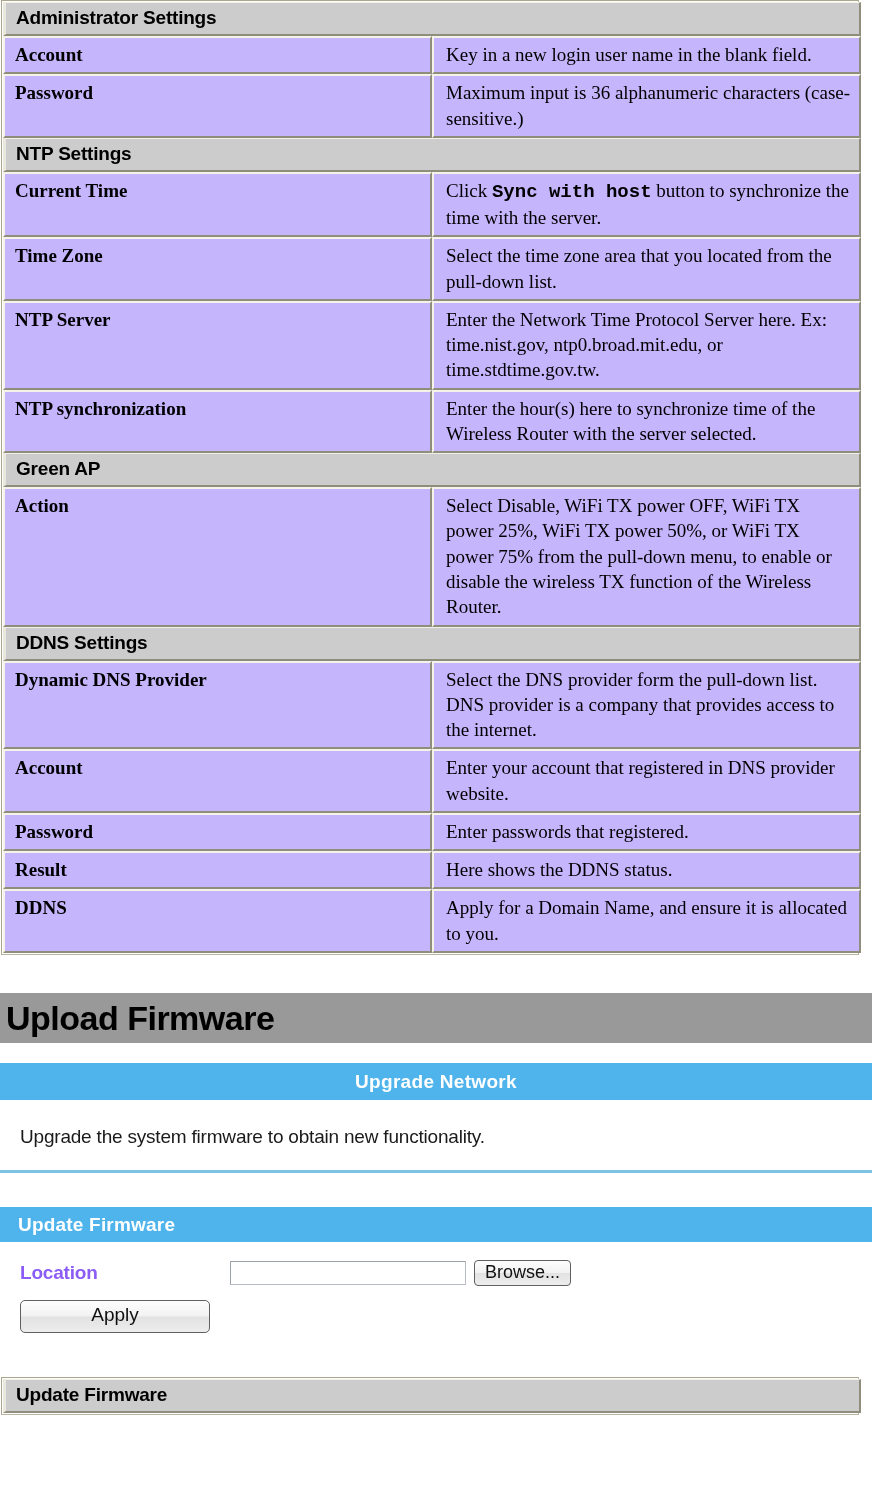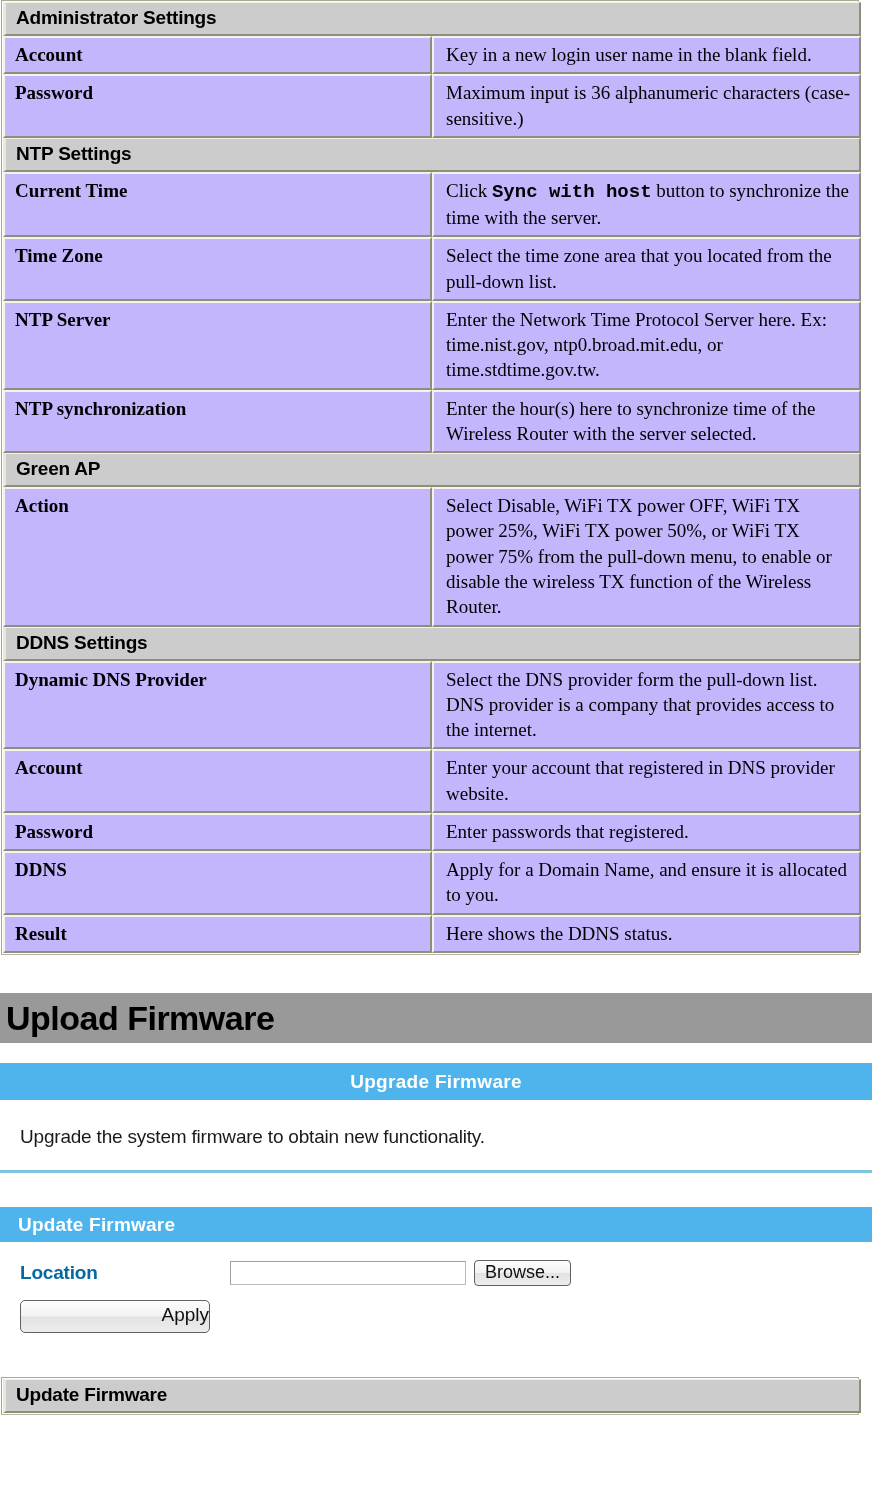--- a/index.html
+++ b/index.html
@@ -126,21 +126,21 @@
   }
 
   .form-area { padding: 12px 0 16px 0; background:#ffffff; }
   .form-line {
     display: flex;
     align-items: center;
     padding-left: 20px;
     height: 38px;
   }
   .form-label {
-    color: #0369a1;
+    color: #8b5cf6;
     font-weight: bold;
     font-size: 19px;
     width: 210px;
     letter-spacing: -0.2px;
   }
   .text-input {
     width: 236px;
     height: 24px;
     border: 1px solid #b6bcc2;
     border-top-color: #9aa1a8;
@@ -154,21 +154,21 @@
     color: #111111;
     background: linear-gradient(to bottom, #fdfdfd 0%, #f2f2f2 48%, #e2e2e2 52%, #ededed 100%);
     border: 1px solid #606060;
     border-radius: 4px;
     padding: 2px 10px 3px 10px;
     line-height: 1.1;
   }
   .btn-browse { margin-left: 8px; }
   .btn-apply {
     width: 190px;
-    text-align: right;
+    text-align: center;
     padding: 4px 0 6px 0;
     font-size: 19px;
     border-radius: 5px;
   }
   .apply-line { padding-left: 20px; padding-top: 8px; }
   .shot-bottom-pad { height: 28px; background: #ffffff; }
 
   .vgap-a { height: 38px; }
   .vgap-c { height: 20px; }
   b { font-weight: bold; font-family: Liberation Mono, monospace; }
@@ -228,40 +228,40 @@
       </tr>
       <tr class="data-row">
         <td class="lbl">Account</td>
         <td class="desc">Enter your account that registered in DNS provider website.</td>
       </tr>
       <tr class="data-row">
         <td class="lbl">Password</td>
         <td class="desc">Enter passwords that registered.</td>
       </tr>
       <tr class="data-row">
+        <td class="lbl">Result</td>
+        <td class="desc">Here shows the DDNS status.</td>
+      </tr>
+      <tr class="data-row">
         <td class="lbl">DDNS</td>
         <td class="desc">Apply for a Domain Name, and ensure it is allocated to you.</td>
-      </tr>
-      <tr class="data-row">
-        <td class="lbl">Result</td>
-        <td class="desc">Here shows the DDNS status.</td>
       </tr>
     </tbody>
   </table>
 </div>
 
 <div class="vgap-a"></div>
 
 <div class="big-heading">Upload Firmware</div>
 
 <div class="vgap-c"></div>
 
 <div class="shot">
 
-  <div class="shot-bar">Upgrade Firmware</div>
+  <div class="shot-bar">Upgrade Network</div>
 
   <div class="shot-intro">Upgrade the system firmware to obtain new functionality.</div>
 
   <div class="shot-hr"></div>
 
   <div class="shot-gap"></div>
 
   <div class="shot-bar2">Update Firmware</div>
 
   <div class="form-area">

